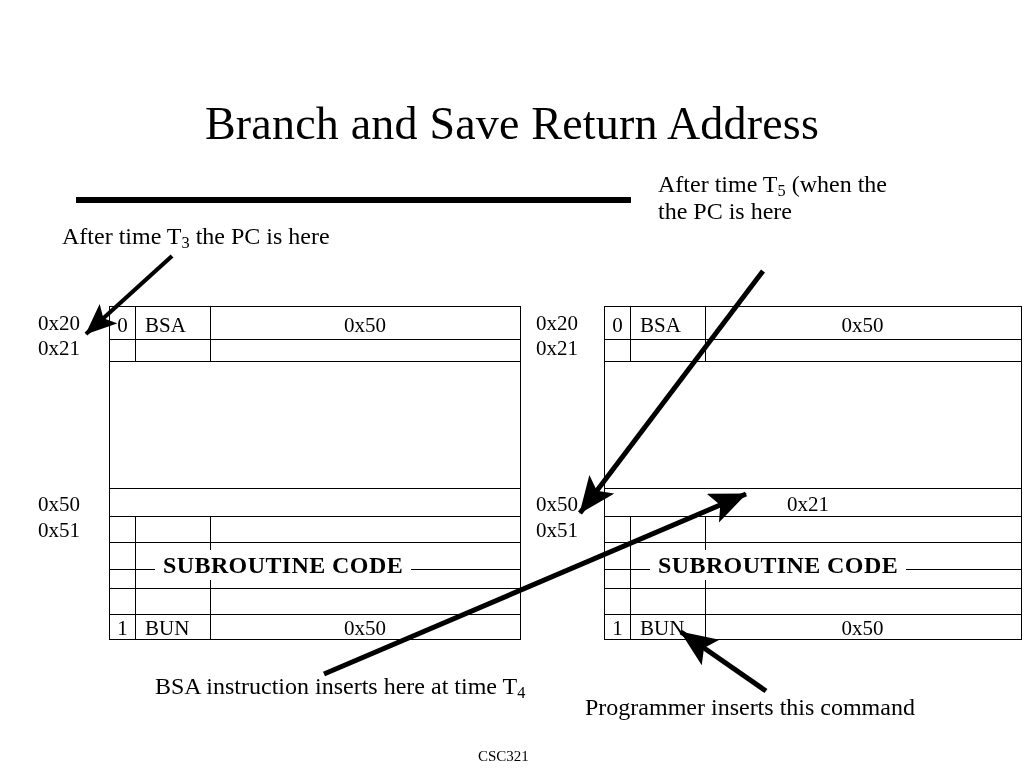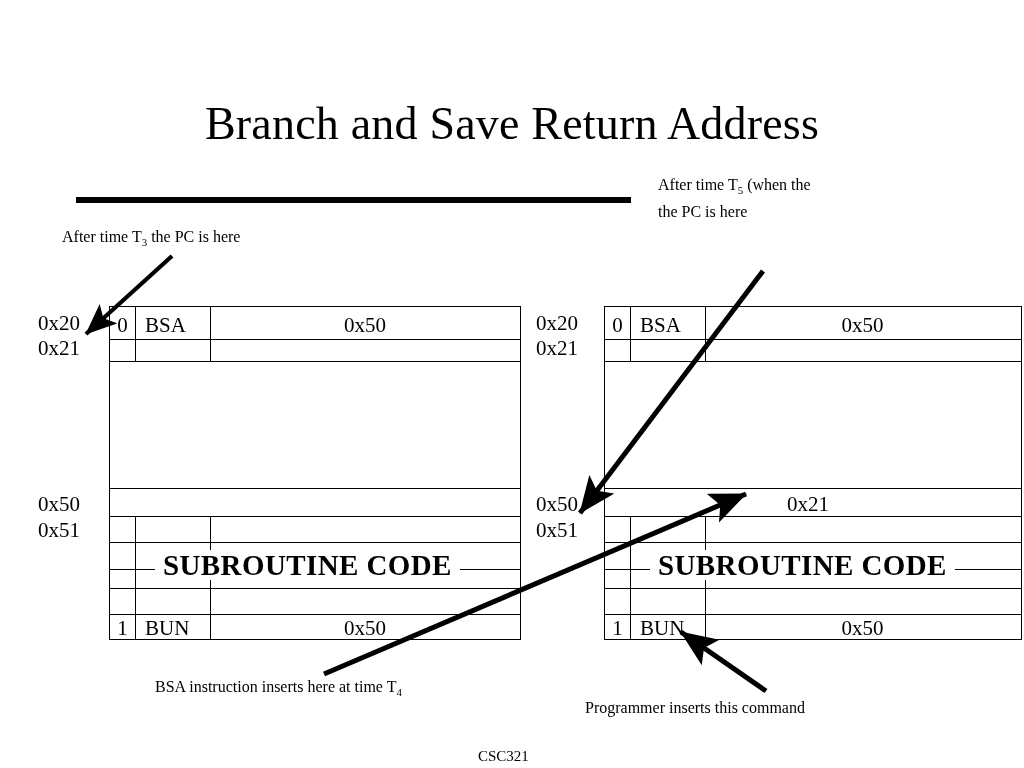--- a/index.html
+++ b/index.html
@@ -40,21 +40,21 @@
     left: 76px;
     top: 197px;
     width: 555px;
     height: 6px;
     background: #000000;
   }
 
   
   .note {
     position: absolute;
-    font-size: 16px;
+    font-size: 24px;
     line-height: 25px;
     white-space: nowrap;
   }
   .note.wrap { white-space: normal; }
 
   .note-t3   { left: 62px;  top: 224px; }
   .note-t5   { left: 658px; top: 172px; width: 270px; }
   .note-bsa  { left: 155px; top: 674px; }
   .note-prog { left: 585px; top: 695px; }
 
@@ -117,21 +117,21 @@
     font-size: 21px;
     line-height: 21px;
     white-space: nowrap;
     text-align: right;
   }
 
   
   .subcode {
     position: absolute;
     font-weight: bold;
-    font-size: 29px;
+    font-size: 24px;
     line-height: 26px;
     letter-spacing: 0.4px;
     background: #ffffff;
     padding: 2px 8px;
     white-space: nowrap;
   }
 
   
   .written-val {
     position: absolute;

